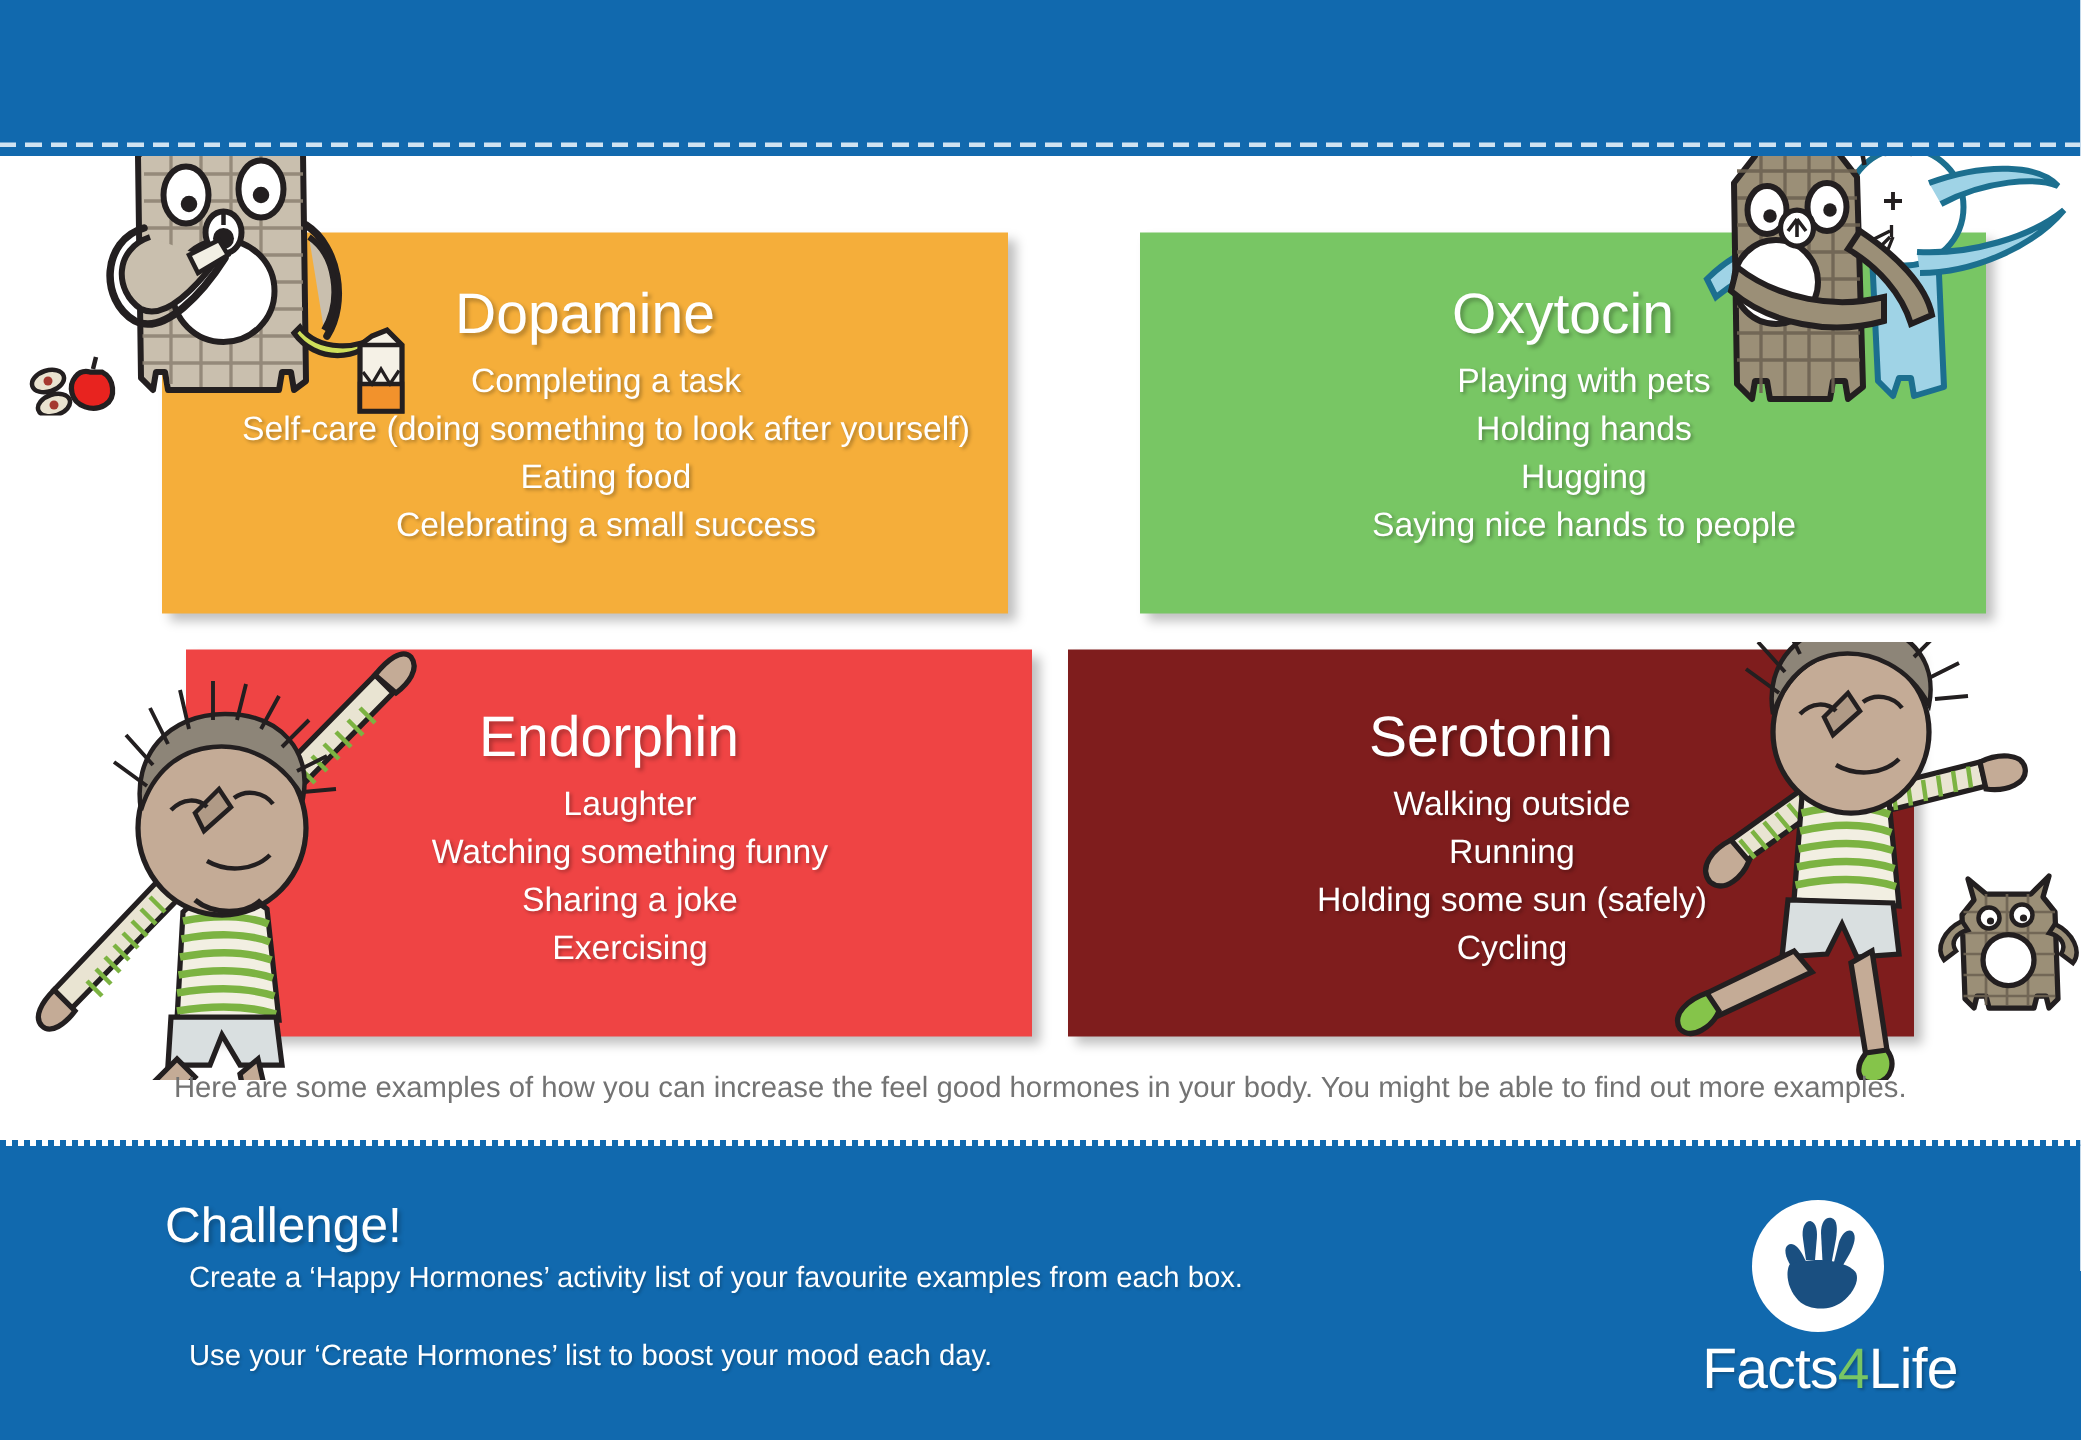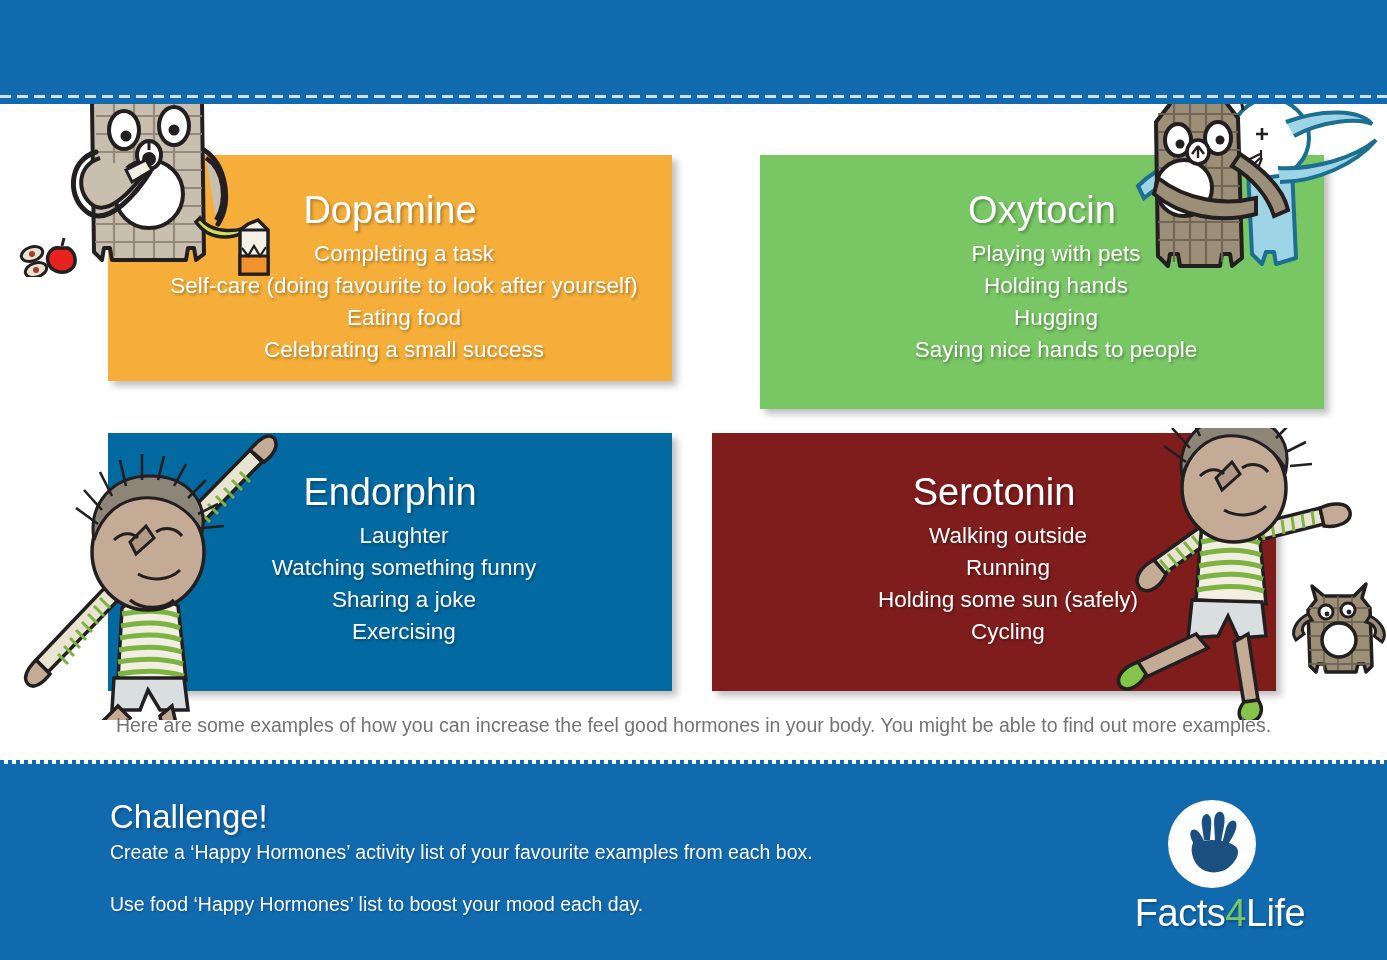--- a/index.html
+++ b/index.html
@@ -33,23 +33,23 @@
 
   
   .boxes { position: absolute; left: 0; top: 0; width: 1387px; height: 760px; }
   .card {
     position: absolute;
     box-shadow: 5px 5px 7px rgba(0,0,0,.25);
     color: #ffffff;
     text-align: center;
     z-index: 2;
   }
-  .card.dopamine  { left: 108px; top: 155px; width: 564px; height: 226px; background:#f5ae3a; }
+  .card.dopamine  { left: 108px; top: 155px; width: 564px; height: 254px; background:#f5ae3a; }
   .card.oxytocin  { left: 728px; top: 155px; width: 564px; height: 254px; background:#78c664;margin-left:32px; }
-  .card.endorphin { left: 108px; top: 433px; width: 564px; height: 258px; background:#0369a1; }
+  .card.endorphin { left: 124px; top: 433px; width: 564px; height: 258px; background:#ef4444; }
   .card.serotonin { left: 712px; top: 433px; width: 564px; height: 258px; background:#7f1d1d; }
 
   .card-title {
     font-size: 38px; font-weight: normal;
     margin-top: 34px;
     text-shadow: 2px 2px 3px rgba(0,0,0,.28);
     white-space: nowrap;
   }
   .card.endorphin .card-title, .card.serotonin .card-title { margin-top: 38px; }
   .card-list { margin-top: 6px; padding-left: 28px; }
@@ -86,20 +86,21 @@
     color: #fff; z-index: 7;
   }
   .challenge-title {
     font-size: 33px; font-weight: normal;
     text-shadow: 2px 2px 3px rgba(0,0,0,.25);
     margin-bottom: 3px;
   }
   .challenge-line {
     font-size: 19.5px; line-height: 26px;
     text-shadow: 1px 1px 2px rgba(0,0,0,.22);
+    margin-left: 16px;
   }
   .challenge-line.second { margin-top: 26px; }
 
   
   .logo { position: absolute; left: 1120px; top: 800px; width: 200px; height: 140px; z-index: 7; }
   .logo-circle {
     position: absolute; left: 48px; top: 0; width: 88px; height: 88px;
     background: #ffffff; border-radius: 50%;
   }
   .logo-hand { position: absolute; left: 60px; top: 10px; }
@@ -204,21 +205,21 @@
       <path d="M112 96 C136 112 156 132 160 152 L146 158 C140 138 124 120 104 108 Z" fill="#9b8f77" stroke="#231f20" stroke-width="4"></path>
     </svg>
   </div>
 
   <div class="boxes">
 
     <div class="card dopamine">
       <div class="card-title">Dopamine</div>
       <ul class="card-list">
         <li>Completing a task</li>
-        <li>Self-care (doing favourite to look after yourself)</li>
+        <li>Self-care (doing something to look after yourself)</li>
         <li>Eating food</li>
         <li>Celebrating a small success</li>
       </ul>
     </div>
 
     <div class="card oxytocin">
       <div class="card-title">Oxytocin</div>
       <ul class="card-list">
         <li>Playing with pets</li>
         <li>Holding hands</li>
@@ -356,21 +357,21 @@
   </div>
 
   <div class="caption">Here are some examples of how you can increase the feel good hormones in your body. You might be able to find out more examples.</div>
 
   <div class="footer-jag"></div>
   <div class="footer"></div>
 
   <div class="challenge">
     <div class="challenge-title">Challenge!</div>
     <div class="challenge-line">Create a ‘Happy Hormones’ activity list of your favourite examples from each box.</div>
-    <div class="challenge-line second">Use food ‘Happy Hormones’ list to boost your mood each day.</div>
+    <div class="challenge-line second">Use your ‘Create Hormones’ list to boost your mood each day.</div>
   </div>
 
   <div class="logo">
     <div class="logo-circle"></div>
     <div class="logo-hand">
       <svg width="64" height="68" viewBox="0 0 64 68">
         <g fill="#1a4f80">
           <path d="M14 34 C10 28 9 22 12 20 C15 18 19 21 22 27 L26 35 Z"></path>
           <path d="M22 16 C21 9 23 4 27 4 C31 5 32 11 31 18 L30 30 L24 30 Z"></path>
           <path d="M34 12 C34 5 37 1 41 2 C45 3 45 9 44 16 L41 32 L35 31 Z"></path>

